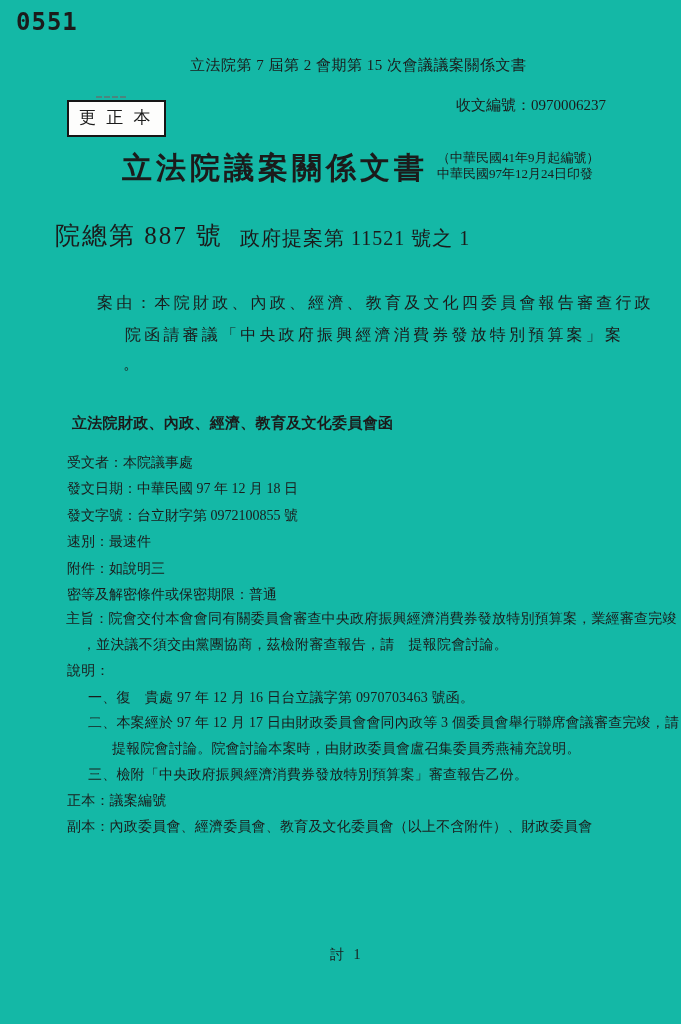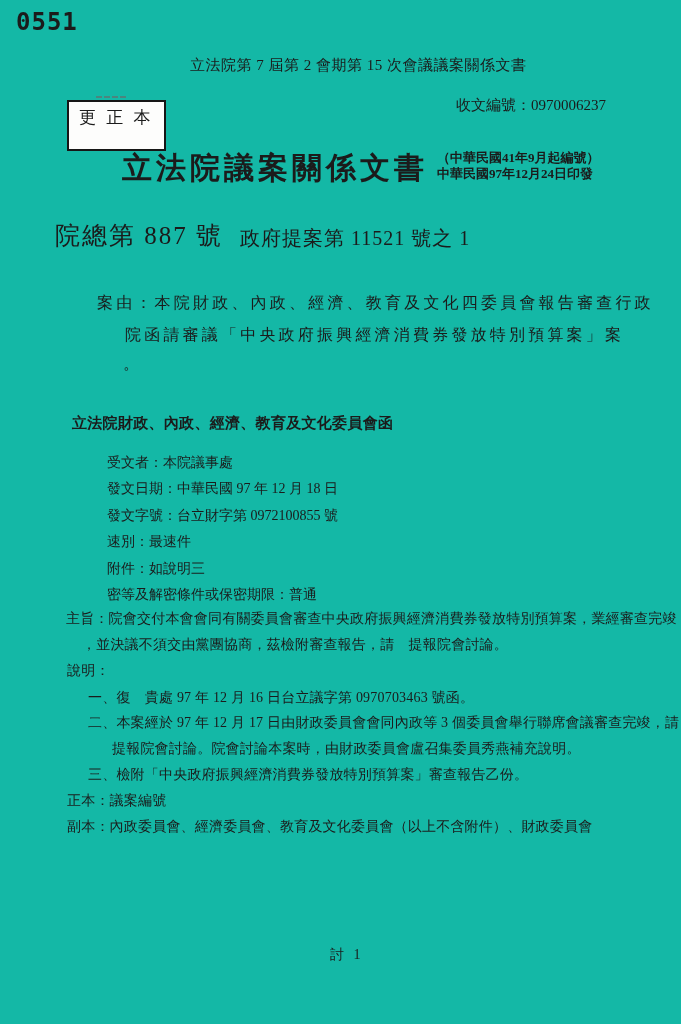--- a/index.html
+++ b/index.html
@@ -26,54 +26,54 @@
   .session-header {
     left: 190px; top: 56px;
     font-size: 15px; letter-spacing: 0.5px;
   }
   .receipt-number { left: 456px; top: 96px; font-size: 15px; }
   .bill-number   { left: 456px; top: 127px; font-size: 15px; }
 
   .stamp-box {
     left: 67px; top: 100px;
     border: 2.5px solid #161616;
-    padding: 4px 10px 20px 10px;
+    padding: 4px 10px 6px 10px;
     font-size: 17px; letter-spacing: 3px;
     background: #fdfdfc;
     text-align: right;
   }
   .stamp-artifact {
     left: 96px; top: 96px; width: 30px; height: 0;
     border-top: 2px dashed #6a6a6a; opacity: .65;
   }
 
   .doc-title {
     left: 122px; top: 148px;
     font-size: 30px; font-weight: 700; letter-spacing: 4px;
   }
   .title-note {
     left: 437px; top: 150px;
-    font-size: 13px; line-height: 16px; letter-spacing: 0px; font-weight: bold;
+    font-size: 13px; line-height: 16px; letter-spacing: 0px;
   }
 
   .docket-main { left: 55px;  top: 219px; font-size: 25px; letter-spacing: 2px; }
   .docket-sub  { left: 240px; top: 225px; font-size: 20px; letter-spacing: 1px; }
 
   .case-line  { font-size: 16px; letter-spacing: 3.2px; }
   .case-l1 { left: 97px;  top: 293px; }
   .case-l2 { left: 125px; top: 325px; }
   .case-l3 { left: 123px; top: 354px; }
 
   .letter-heading {
     left: 72px; top: 414px;
     font-size: 15px; font-weight: 700; letter-spacing: 0.3px;
   }
   .fields {
     left: 67px; top: 450px;
-    font-size: 14px; line-height: 26.4px; margin-left: 40px;
+    font-size: 14px; line-height: 26.4px;
   }
   .fields div { white-space: nowrap; }
 
   .body-line { font-size: 14px; letter-spacing: 0.2px; }
   .subj-l1 { left: 66px; top: 610px; }
   .subj-l2 { left: 82px; top: 636px; }
   .expl-label { left: 67px; top: 662px; }
   .item-1  { left: 88px;  top: 689px; }
   .item-2a { left: 88px;  top: 714px; }
   .item-2b { left: 112px; top: 740px; }

